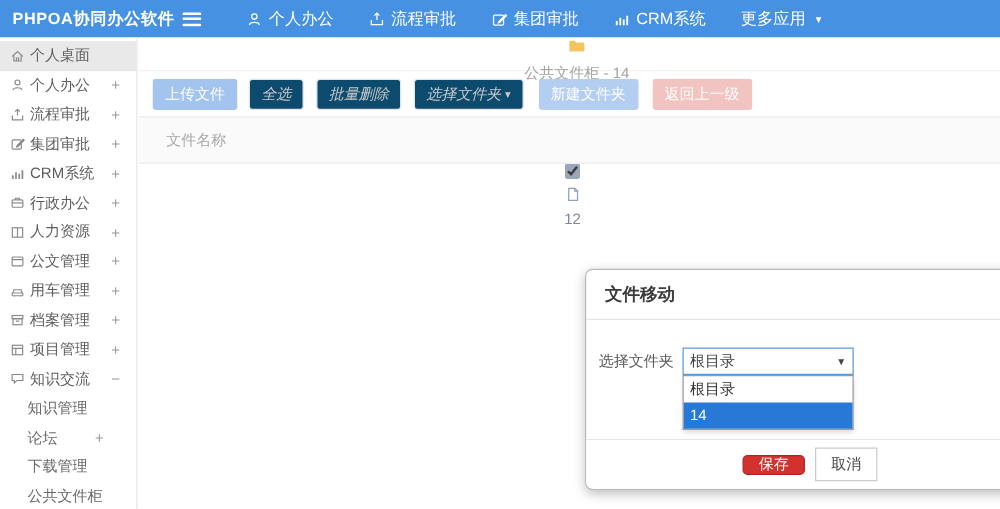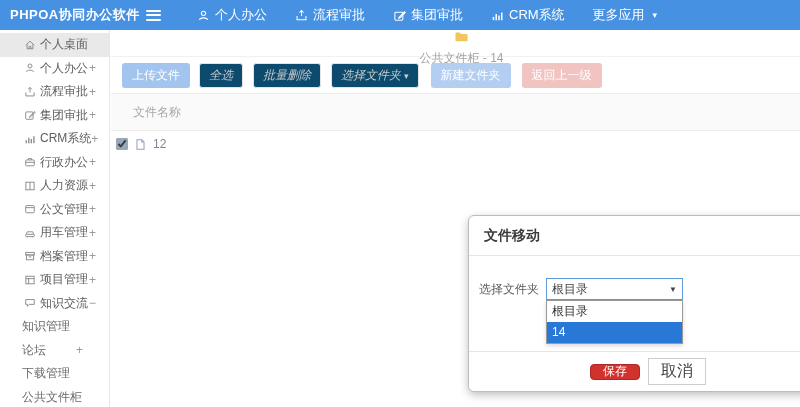--- a/index.html
+++ b/index.html
@@ -15,21 +15,21 @@
   .nav { display:flex; align-items:center; height:100%; }
   .nav-item { display:flex; align-items:center; gap:5px; padding:0 14px; height:100%;
     font-size:13px; cursor:pointer; white-space:nowrap; }
   .nav-item .nicon { width:13px; height:13px; display:flex; }
   .nav-item .nicon svg { width:13px; height:13px; }
   .nav-caret { font-size:9px; margin-left:3px; }
 
   
   .sidebar { position:absolute; left:0; top:30px; width:110px; height:377px;
     background:#fff; border-right:1px solid #e8e8e8; padding-top:3px; }
-  .side-item { height:23.5px; display:flex; align-items:center; padding-left:24px;
+  .side-item { height:23.5px; display:flex; align-items:center; padding-left:8px;
     font-size:12px; color:#5e5e5e; cursor:pointer; white-space:nowrap; }
   .side-item.active { background:#e9e9e9; }
   .side-item .sicon { width:12px; height:12px; color:#8a8a8a; margin-right:4px; flex:none; display:flex; }
   .side-item .sicon svg { width:12px; height:12px; }
   .side-item .expand { margin-left:auto; margin-right:13px; color:#9a9a9a; font-size:12px; }
   .side-item.sub { padding-left:22px; color:#6a6a6a; }
   .side-item.sub .expand { margin-right:26px; }
 
   
   .main { position:absolute; left:111px; top:30px; width:689px; height:377px; background:#fff; }
@@ -41,21 +41,21 @@
     font-size:12px; cursor:pointer; border:1px solid transparent; white-space:nowrap; }
   .btn-upload { background:var(--upload-bg,#a2c4ee); color:#fff; margin-right:9px; }
   .btn-plain { background:#0c4a6e; border-color:#e4e4e4; color:#c9c9c9; margin-right:10px;font-style:italic; }
   .btn-newfolder { background:var(--newfolder-bg,#b4cef2); color:#fff; margin:0 11px 0 2px; }
   .btn-back { background:var(--back-bg,#f1c3c1); color:#fff; }
   .more-caret { font-size:9px; margin-left:3px; }
   .table-head { margin-top:5px; height:38px; background:#fafafa; border-top:1px solid #ededed;
     border-bottom:1px solid #ededed; display:flex; align-items:center; padding-left:22px;
     font-size:12px; color:#a8a8a8; }
   .file-row { display:flex; align-items:center; height:26px; padding-left:5px; gap:6px;
-    font-size:12px; color:#7d8696; }
+    font-size:12px; color:#7d8696;flex-direction:column; }
   .file-row input { width:12px; height:12px; accent-color:#9aa7b8; }
   .file-row .ficon { display:flex; } .file-row .ficon svg { width:13px; height:13px; }
 
   
   .modal { position:absolute; left:468px; top:215px; width:360px; height:177px; background:#fff;
     border:1px solid #bcbcbc; border-radius:6px; box-shadow:0 3px 9px rgba(0,0,0,.25); z-index:10; }
   .modal-header { padding:11px 15px 10px; border-bottom:1px solid #e5e5e5;
     font-size:14px; font-weight:bold; color:#3c3c3c; }
   .modal-body { position:relative; height:98px; }
   .form-label { position:absolute; left:0; top:22px; width:70px; text-align:right;
@@ -68,21 +68,21 @@
     border:1px solid #9a9a9a; box-shadow:0 2px 4px rgba(0,0,0,.15); }
   .droplist .opt { height:21px; line-height:21px; padding-left:5px; font-size:12px;
     color:#333; cursor:pointer; }
   .droplist .opt.selected { background:var(--opt-bg,#2878d8); color:#fff; }
   .modal-footer { position:absolute; left:0; bottom:0; width:100%; height:40px;
     border-top:1px solid #e5e5e5; display:flex; align-items:center; justify-content:center;
     gap:8px; border-radius:0 0 6px 6px; background:#fff; }
   .btn-save { background:var(--save-bg,#d2322d); border:1px solid #ac2925; color:#fff;
     height:16px; padding:0 12px; border-radius:4px; font-size:12px; cursor:pointer; }
   .btn-cancel { background:#fff; border:1px solid #ccc; color:#444;
-    height:27px; padding:0 12px; border-radius:0; font-size:16px; cursor:pointer; }
+    height:27px; padding:0 12px; border-radius:0; font-size:12px; cursor:pointer; }
 </style>
 </head>
 <body>
 
 <div class="header">
   <div class="logo">PHPOA协同办公软件</div>
   <div class="hamburger">
       <i></i>
       <i></i>
       <i></i>

